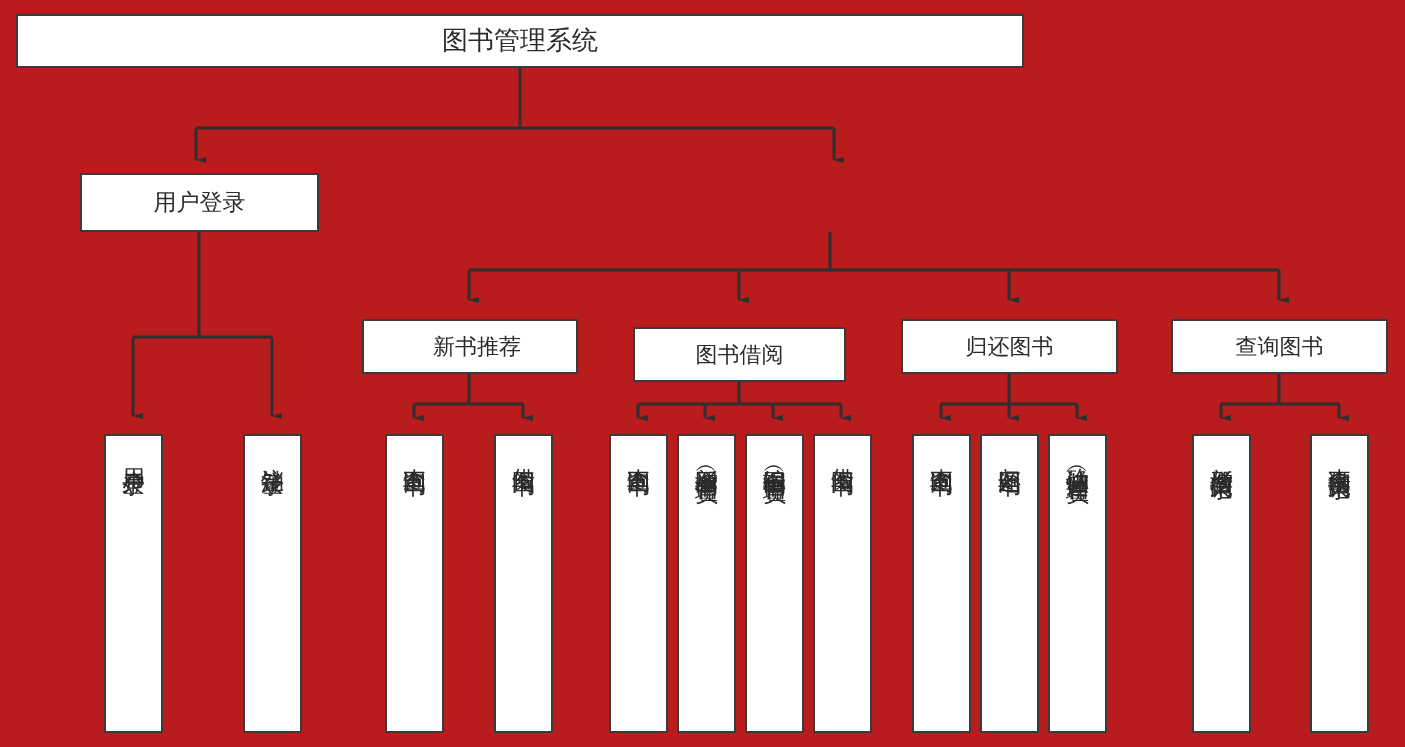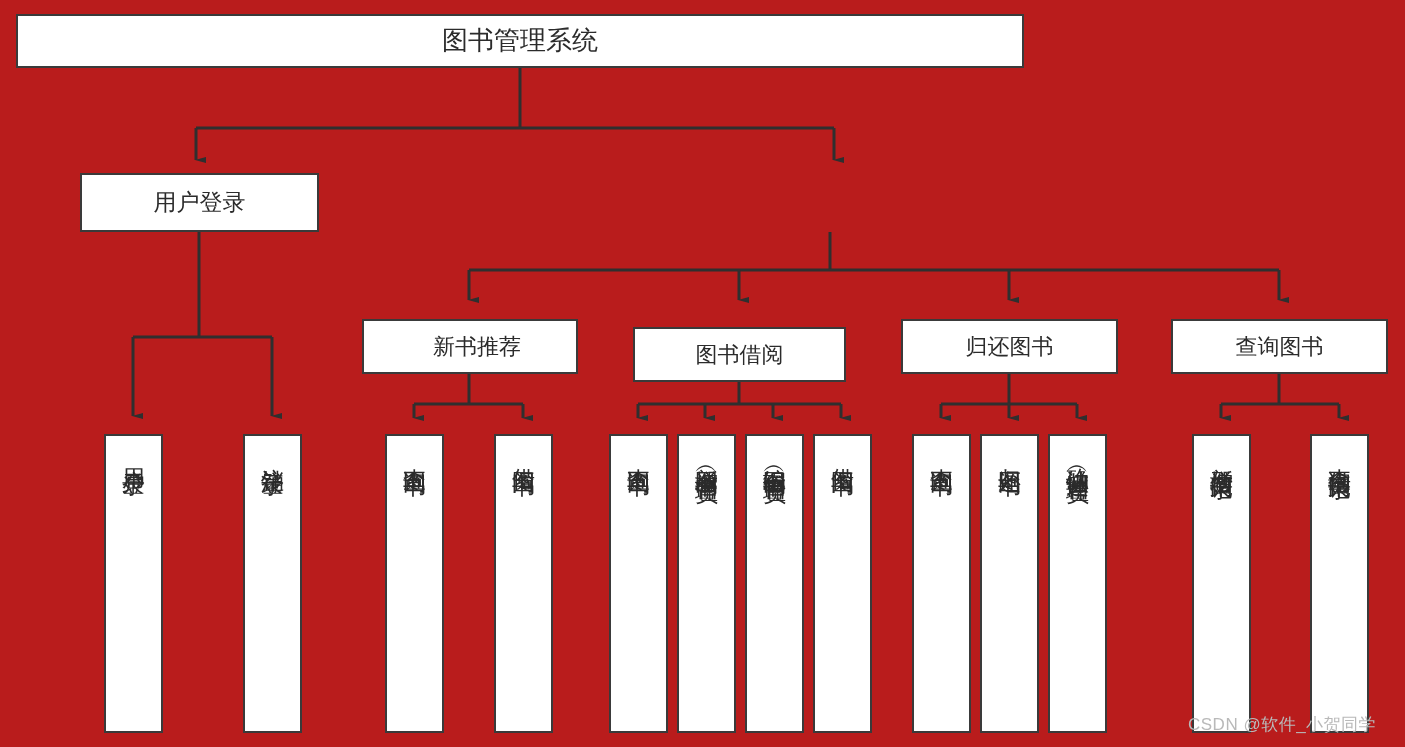--- a/index.html
+++ b/index.html
@@ -209,15 +209,14 @@
   </div>
 
   <div class="node leaf" style="left:1192px; top:434px; width:59px; height:299px;">
     <span class="label">新增借阅记录</span>
   </div>
 
   <div class="node leaf" style="left:1310px; top:434px; width:59px; height:299px;">
     <span class="label">查询借阅记录</span>
   </div>
 
-  <div class="watermark">CSDN @软件_小贺同学</div>
 
 </div>
 
 </body></html>

